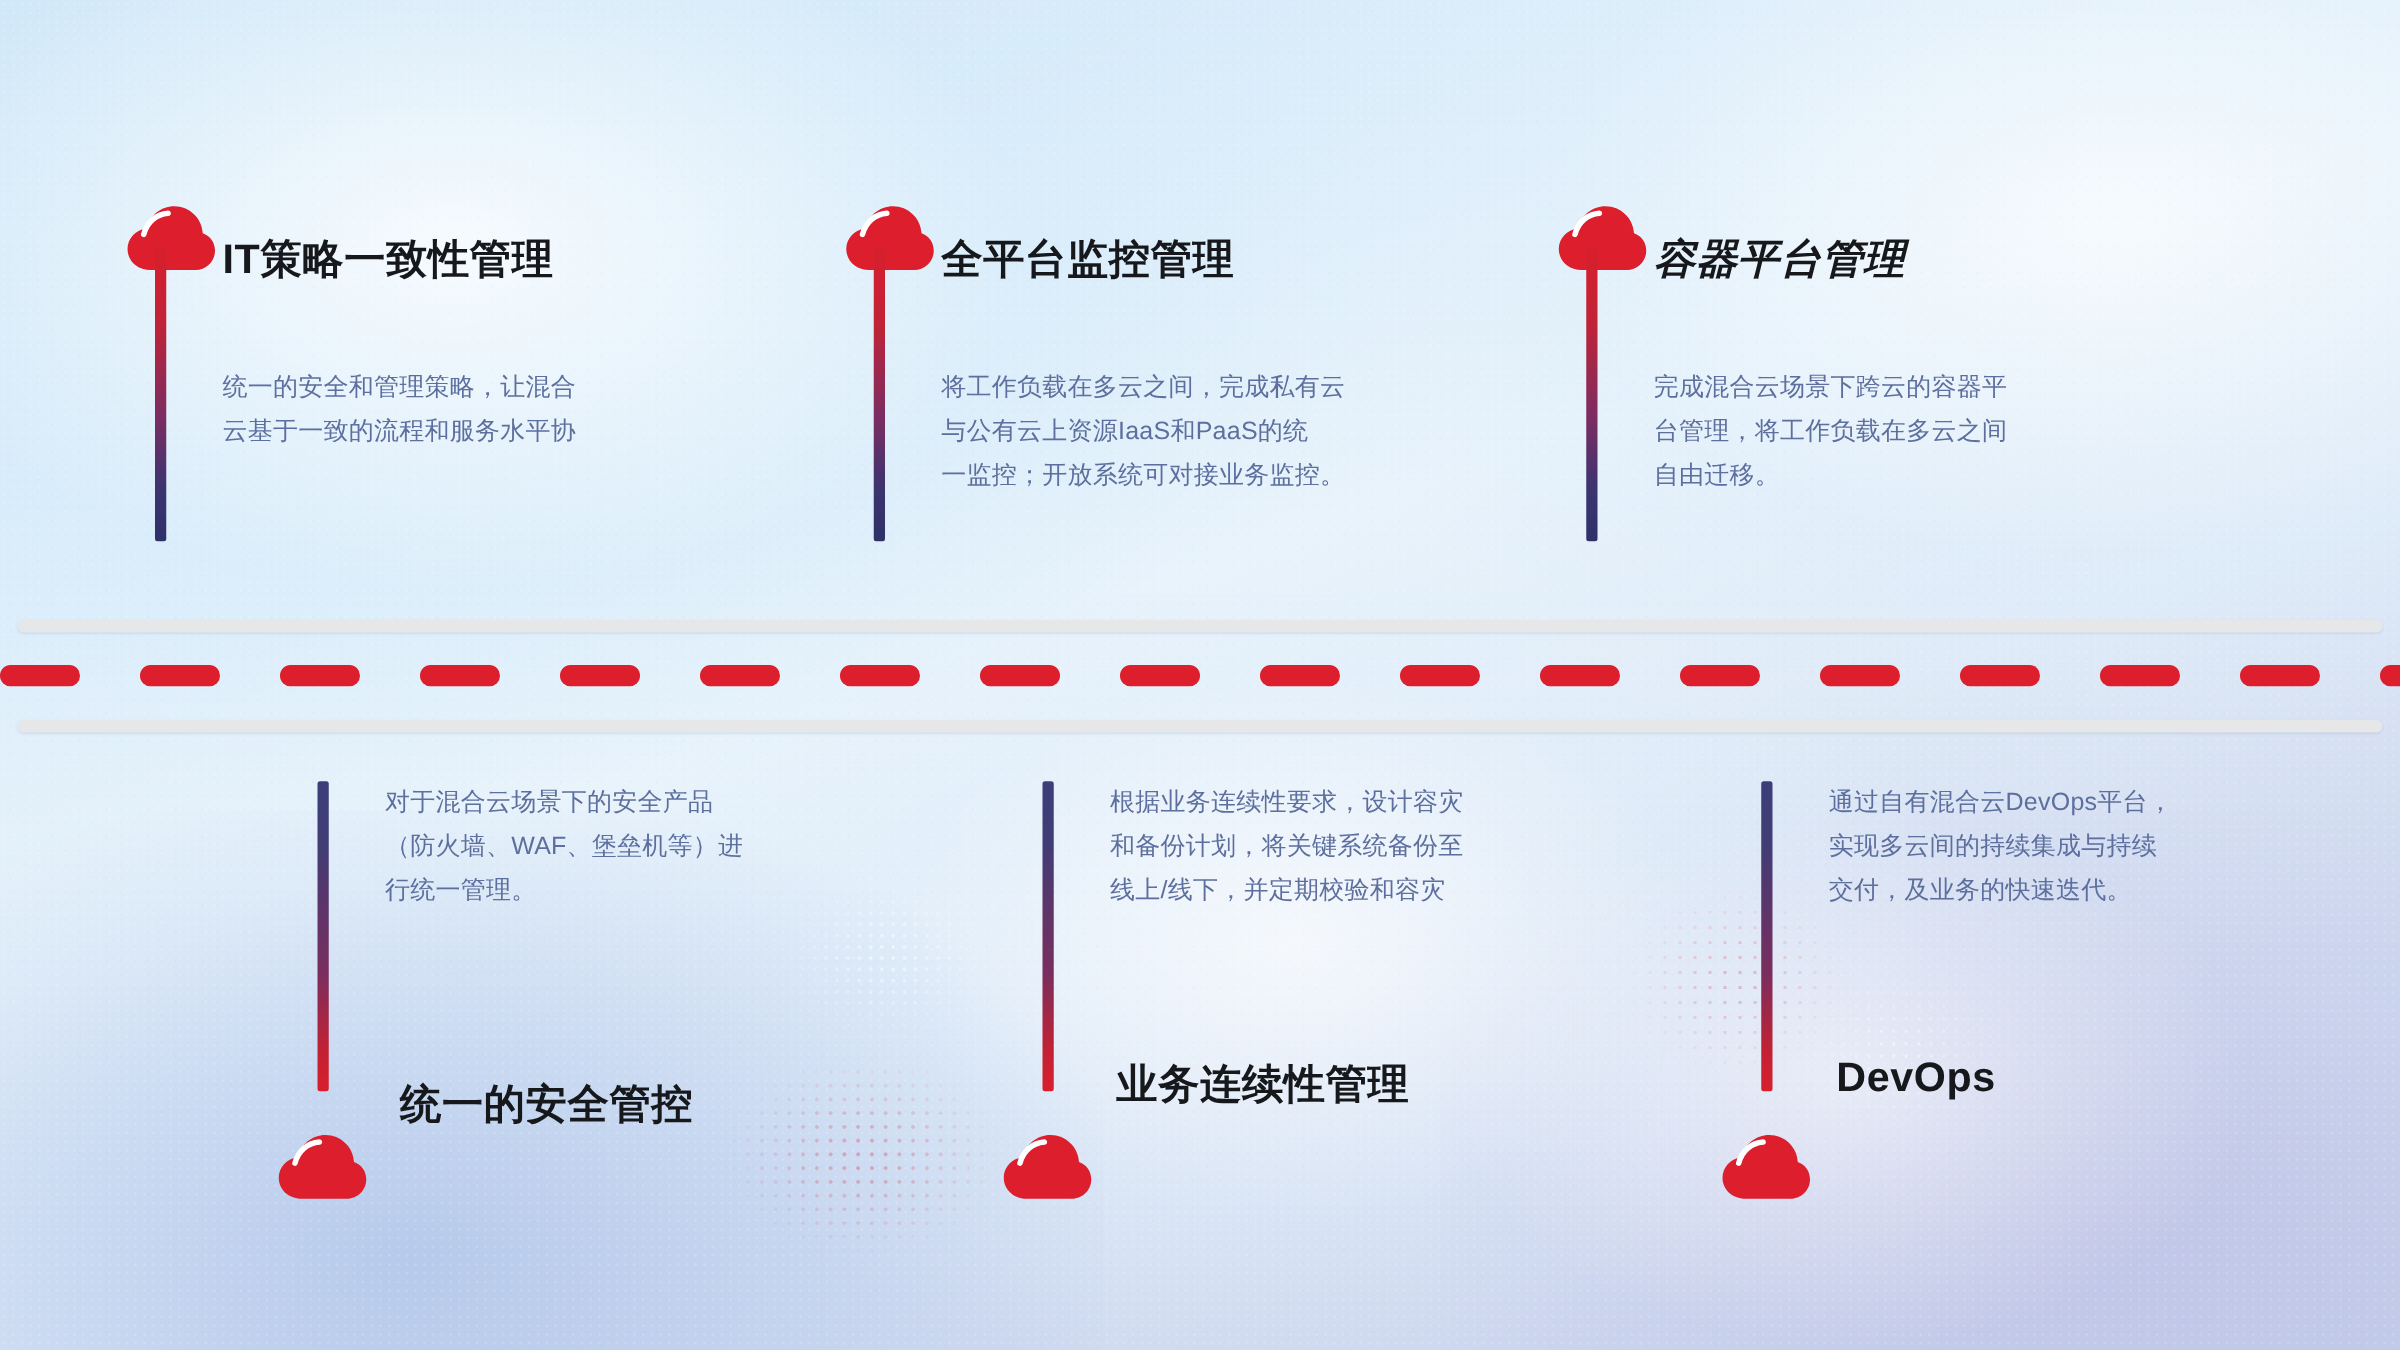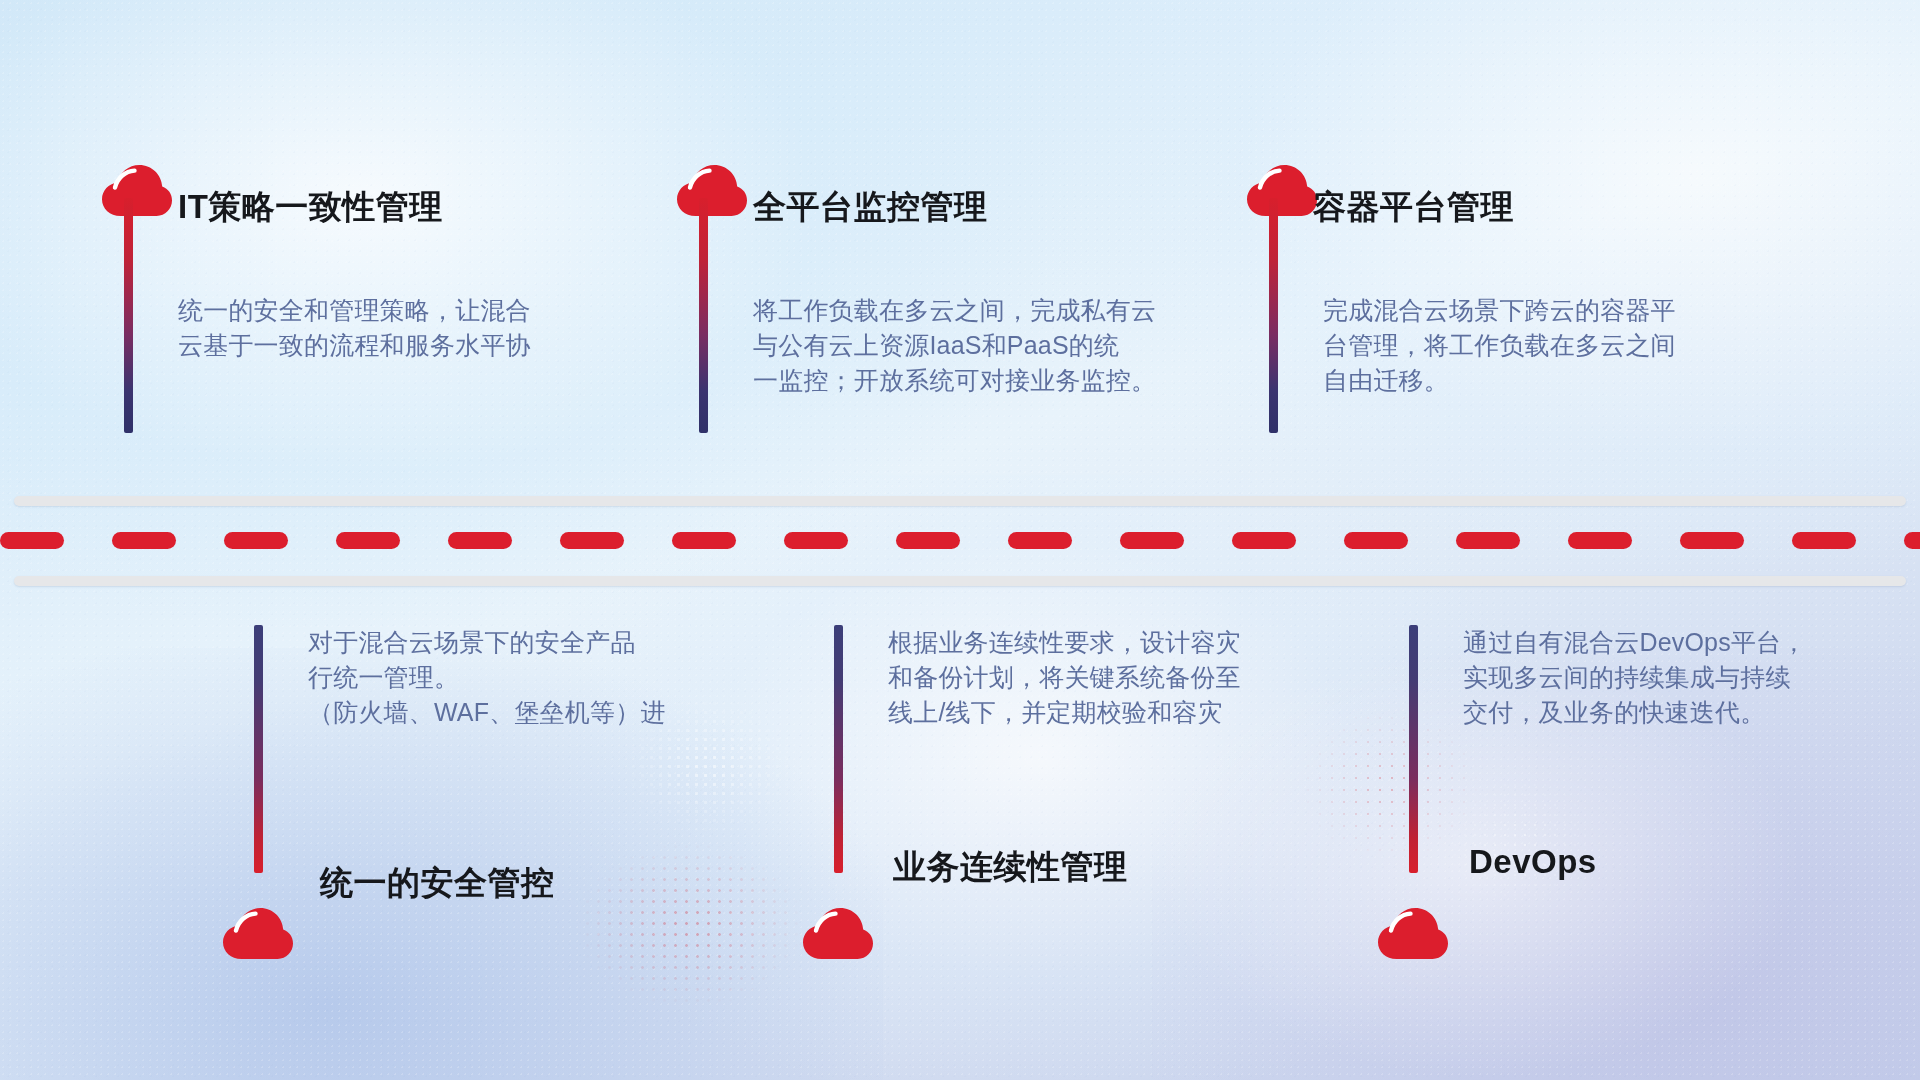--- a/index.html
+++ b/index.html
@@ -177,21 +177,21 @@
   .col-title {
     position: absolute;
     font-size: 33px;
     font-weight: bold;
     color: #16181c;
     letter-spacing: 0.5px;
     white-space: nowrap;
   }
   .col-body {
     position: absolute;
-    font-size: 25px;
+    font-size: 20px;
     line-height: 35px;
     color: #5d6f9e;
     width: 360px;
     letter-spacing: 0.2px;
   }
   .col-body span { display: block; white-space: nowrap; }
 </style>
 </head>
 <body>
 
@@ -242,21 +242,21 @@
   </div>
 
   <div class="col" style="left:1245px; top:150px;">
     <div class="cloud" style="left:0px; top:12px;">
       <svg viewBox="0 0 74 56" width="74" height="56" aria-hidden="true">
         <path d="M20.5 54 C9.8 54 2 46.6 2 37.2 C2 28.6 8.6 21.6 17.2 20.7 C19.6 10.6 28.6 3 39.4 3 C51.6 3 61.6 12.6 62.2 24.6 C68.3 26.7 72 32.1 72 38.6 C72 46.9 65.2 54 56.6 54 Z" fill="#dc1e2d"></path>
         <path d="M15 25.5 C17.5 15.5 25.5 9.2 34.5 8.6" stroke="#ffffff" stroke-width="4.4" stroke-linecap="round" fill="none"></path>
       </svg>
     </div>
     <div class="pin-line down" style="left:24px; top:48px; height:235px;"></div>
-    <div class="col-title" style="left:68px; top:35px;">容器平台管理</div>
+    <div class="col-title" style="left:78px; top:35px;font-style:italic;">容器平台管理</div>
     <div class="col-body" style="left:78px; top:143px;">
       <span>完成混合云场景下跨云的容器平</span>
       <span>台管理，将工作负载在多云之间</span>
       <span>自由迁移。</span>
     </div>
   </div>
 
   <div class="road">
     <div class="road-line top"></div>
     <div class="road-dashes" id="road-dashes">
@@ -279,22 +279,22 @@
         <div class="dash" style="width: 64px; margin-right: 48px; background: rgb(220, 30, 45);"></div>
         <div class="dash" style="width: 64px; margin-right: 48px; background: rgb(220, 30, 45);"></div>
       </div>
     <div class="road-line bottom"></div>
   </div>
 
   <div class="col" style="left:230px; top:625px;">
     <div class="pin-line up" style="left:24px; top:0px; height:248px;"></div>
     <div class="col-body" style="left:78px; top:0px; width:370px;">
       <span>对于混合云场景下的安全产品</span>
+      <span>（防火墙、WAF、堡垒机等）进</span>
       <span>行统一管理。</span>
-      <span>（防火墙、WAF、堡垒机等）进</span>
     </div>
     <div class="col-title" style="left:90px; top:236px;font-family:Liberation Serif, serif;">统一的安全管控</div>
     <div class="cloud" style="left:-9px; top:280px;">
       <svg viewBox="0 0 74 56" width="74" height="56" aria-hidden="true">
         <path d="M20.5 54 C9.8 54 2 46.6 2 37.2 C2 28.6 8.6 21.6 17.2 20.7 C19.6 10.6 28.6 3 39.4 3 C51.6 3 61.6 12.6 62.2 24.6 C68.3 26.7 72 32.1 72 38.6 C72 46.9 65.2 54 56.6 54 Z" fill="#dc1e2d"></path>
         <path d="M15 25.5 C17.5 15.5 25.5 9.2 34.5 8.6" stroke="#ffffff" stroke-width="4.4" stroke-linecap="round" fill="none"></path>
       </svg>
     </div>
   </div>
 

